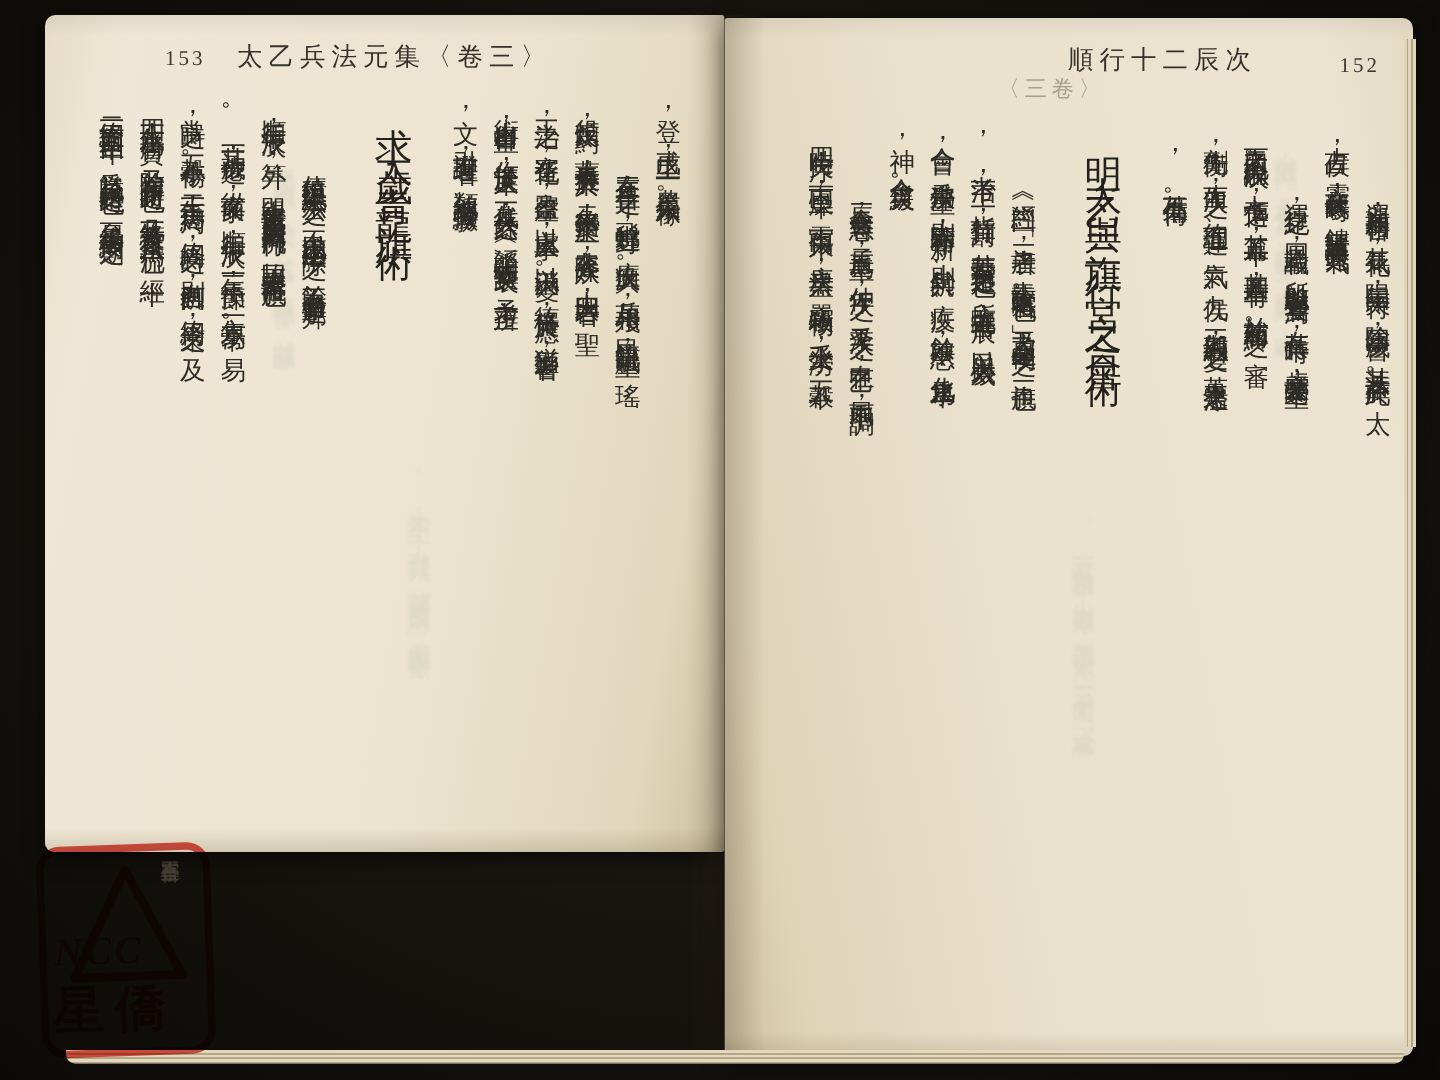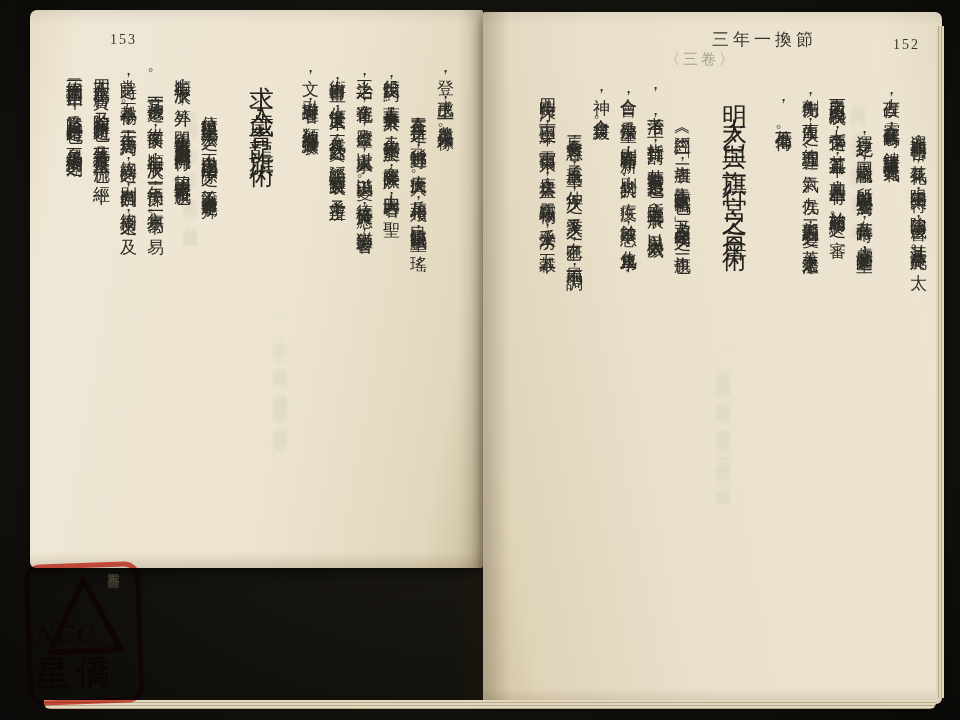--- a/index.html
+++ b/index.html
@@ -55,20 +55,21 @@
               letter-spacing:7px;color:#df4a3c;white-space:nowrap;}
   #stamp svg{position:absolute;left:10px;top:5px;}
 </style>
 </head>
 <body>
 
 <div id="canvas">
 
   <div class="page" id="page-left">
     <span class="runhead pageno" style="left:80px;top:22px;">153</span>
+    <span class="runhead booktitle" style="left:128px;top:16px;">太乙兵法元集〈卷三〉</span>
 
     <div class="bleed-col" style="left:240px;top:300px;max-height:380px;overflow:hidden;">，考治下土，指行其罰，若彗孛飛之類是也。所躔九宮十二辰，以忌與太歲</div>
     <div class="bleed-col" style="left:150px;top:90px;max-height:300px;overflow:hidden;">而天乙紀論以次。七帝之傳，其篇五十，其章四十有二，始慈幼而終之。審</div>
 
     <div class="vtext" style="top:56px;right:24px;height:628px;">
       <div class="col">登，戊己土工，農災傷禾稼。</div>
       <div class="col ind2">在三會三合之年，飛蝗遶野，疫疾大興。兵革相殘，民流飢饉賦重，瑤</div>
       <div class="col">役煩民葯，蓋人事失於其下，天象變錯於上，容非天降妖，由人興古者，聖</div>
       <div class="col">王之治，審造化，察盈虛，以虞人事，以消天變。德格於天應，猶影響者，</div>
       <div class="col">術出自軒皇，作於漢世末，五代兵火之餘，《經》雖明古文缺裂，予考辨正</div>
@@ -80,21 +81,21 @@
       <div class="col">常之時，五穀小傷。十二年爲一終周，終周之時，則有飢四，終周之策，及</div>
       <div class="col">四十八年爲一勝貴，乃除舊布新之時也。凡終策及一百八年爲一流亡，經十</div>
       <div class="col">二終周一百四十四年，爲盜賊兵起之時也。至易終當終周之期</div>
     </div>
 
     <div class="small-note" style="left:74px;top:552px;height:140px;">審察三合三</div>
   </div>
 
   <div class="page" id="page-right">
     <span class="runhead bleed-head" style="left:182px;top:19px;margin-top:19px;">〈三卷〉</span>
-    <span class="runhead booktitle" style="left:229px;top:16px;">三年一換節</span>
+    <span class="runhead booktitle" style="left:229px;top:16px;">順行十二辰次</span>
     <span class="runhead pageno" style="left:394px;top:25px;margin-left:16px;">152</span>
 
     <div class="bleed-col" style="left:230px;top:330px;max-height:330px;overflow:hidden;">。其神一歲一遷，從亥而子，順行十二辰次，三年一換節，六年一易常。易</div>
     <div class="bleed-col" style="left:365px;top:80px;max-height:260px;overflow:hidden;">役煩民葯，蓋人事失於其下，天象變錯於上，容非天降妖，由人興古者，聖</div>
 
     <div class="vtext" style="top:73px;right:10px;height:618px;">
       <div class="col ind2">運與在前相合，其氣化，陽年曰天符，陰年曰歲會，其法蓋本於此。太</div>
       <div class="col">古占侯，靈文在伏羲時，鏤諸玉版而天眞元氣。</div>
       <div class="col ind2">運行之紀，因是論載，所以發明在變者焉。在黃帝時，歲之靈蘭芝室，</div>
       <div class="col">而天乙紀論以次。七帝之傳，其篇五十，其章四十有二，始慈幼而終之。審</div>

